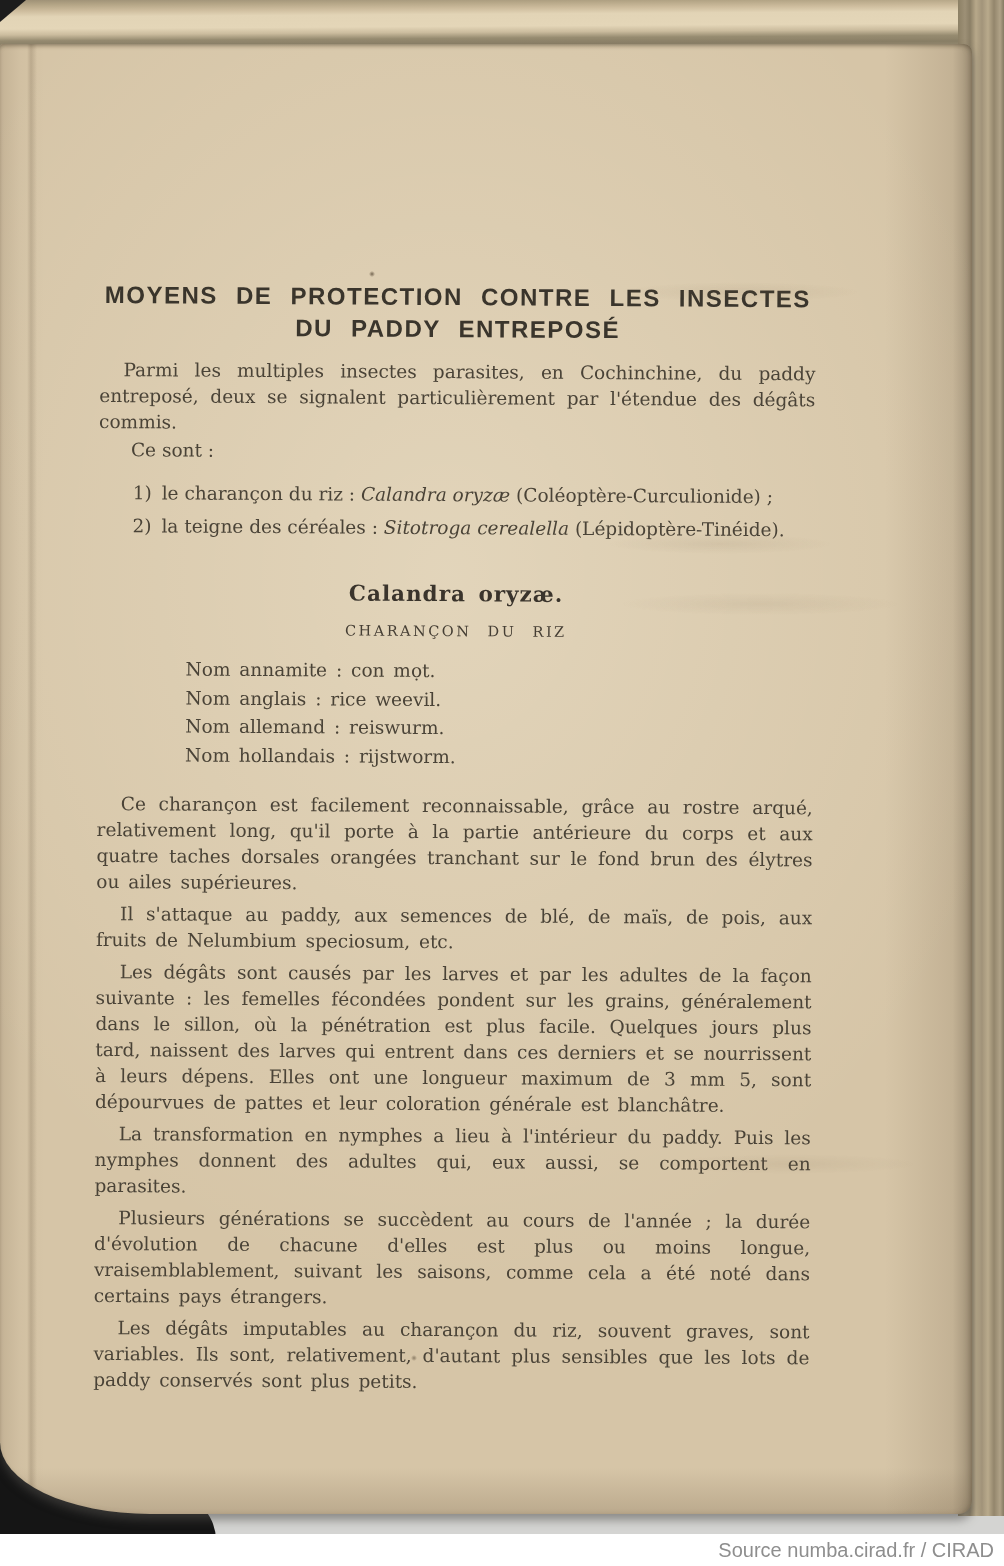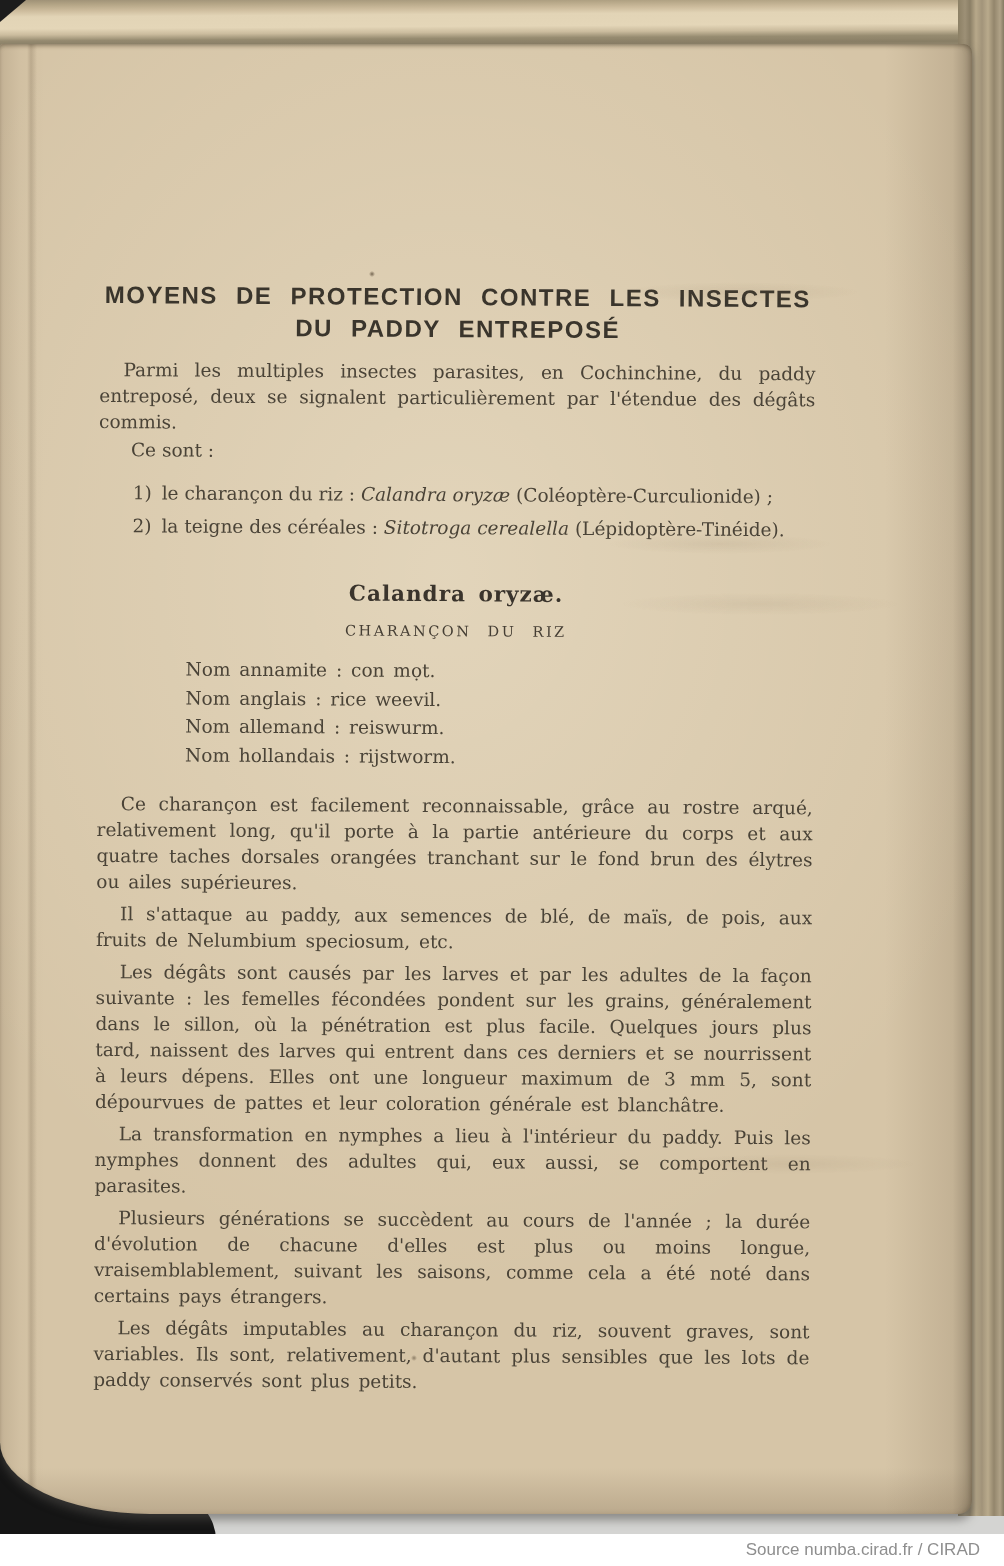--- a/index.html
+++ b/index.html
@@ -93,22 +93,22 @@
   .names{margin:17px 0 0;padding-left:88px;}
   .names .name-line{line-height:28.5px;word-spacing:3px;}
   .body-paragraphs{margin-top:16px;}
   .body-paragraphs p{margin:6px 0 0;text-indent:24px;text-align:justify;word-spacing:3px;}
   .body-paragraphs p:first-child{margin-top:22px;}
 
   
   .footer{
     position:absolute;left:0;bottom:0;width:100%;height:32px;background:#ffffff;
     display:flex;align-items:center;justify-content:flex-end;
-    padding-right:24px;box-sizing:border-box;
-    font-family:"Liberation Sans", sans-serif;font-size:17px;color:#8e8e8e;
+    padding-right:10px;box-sizing:border-box;
+    font-family:"Liberation Sans", sans-serif;font-size:20px;color:#8e8e8e;
   }
 </style>
 </head>
 <body>
 
 <div class="scan">
 
   <div class="black-wedge"></div>
   <div class="stack-top"></div>
   <div class="stack-right"></div>

